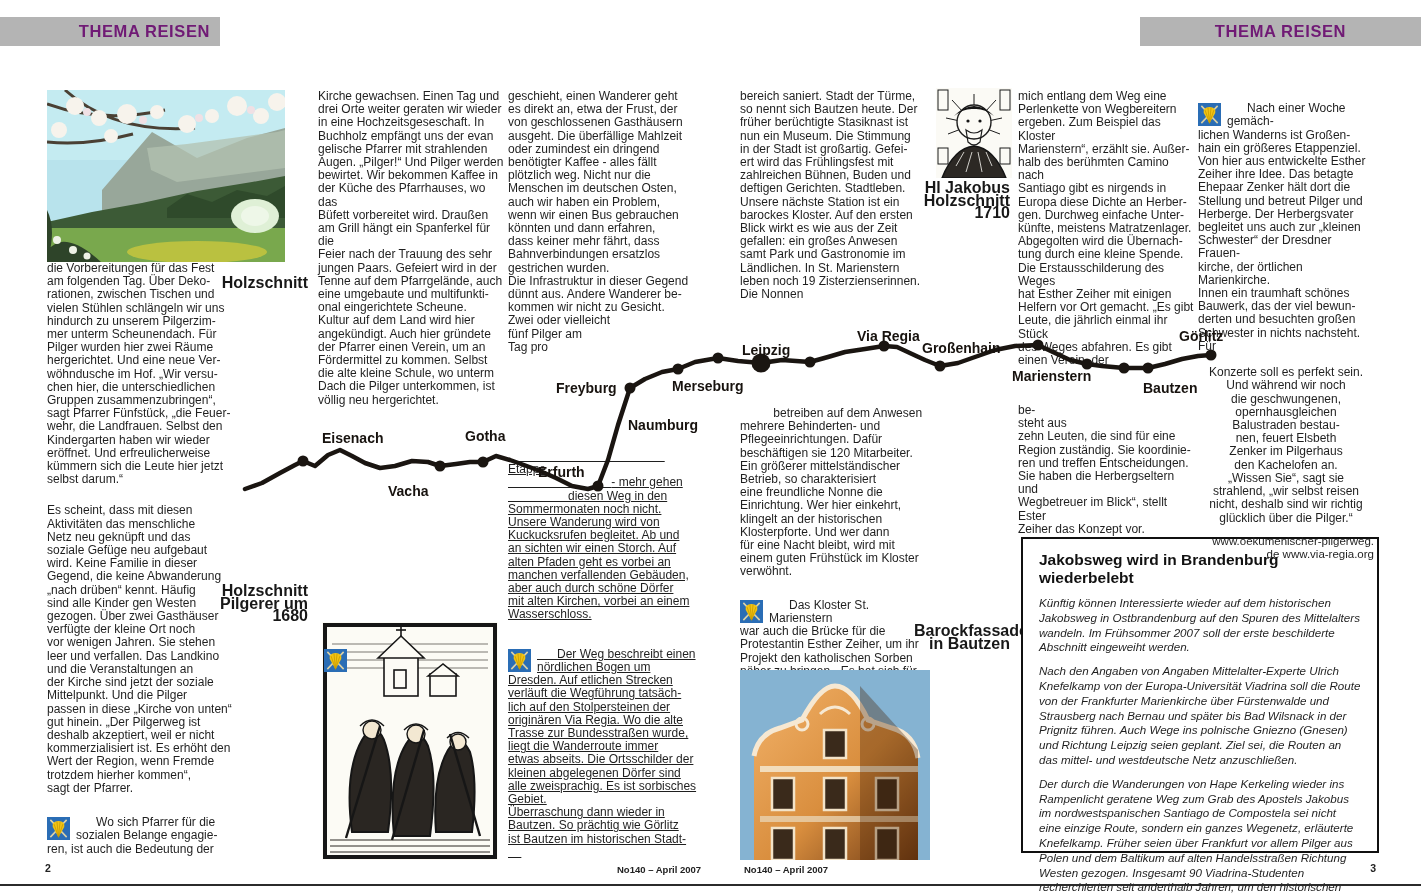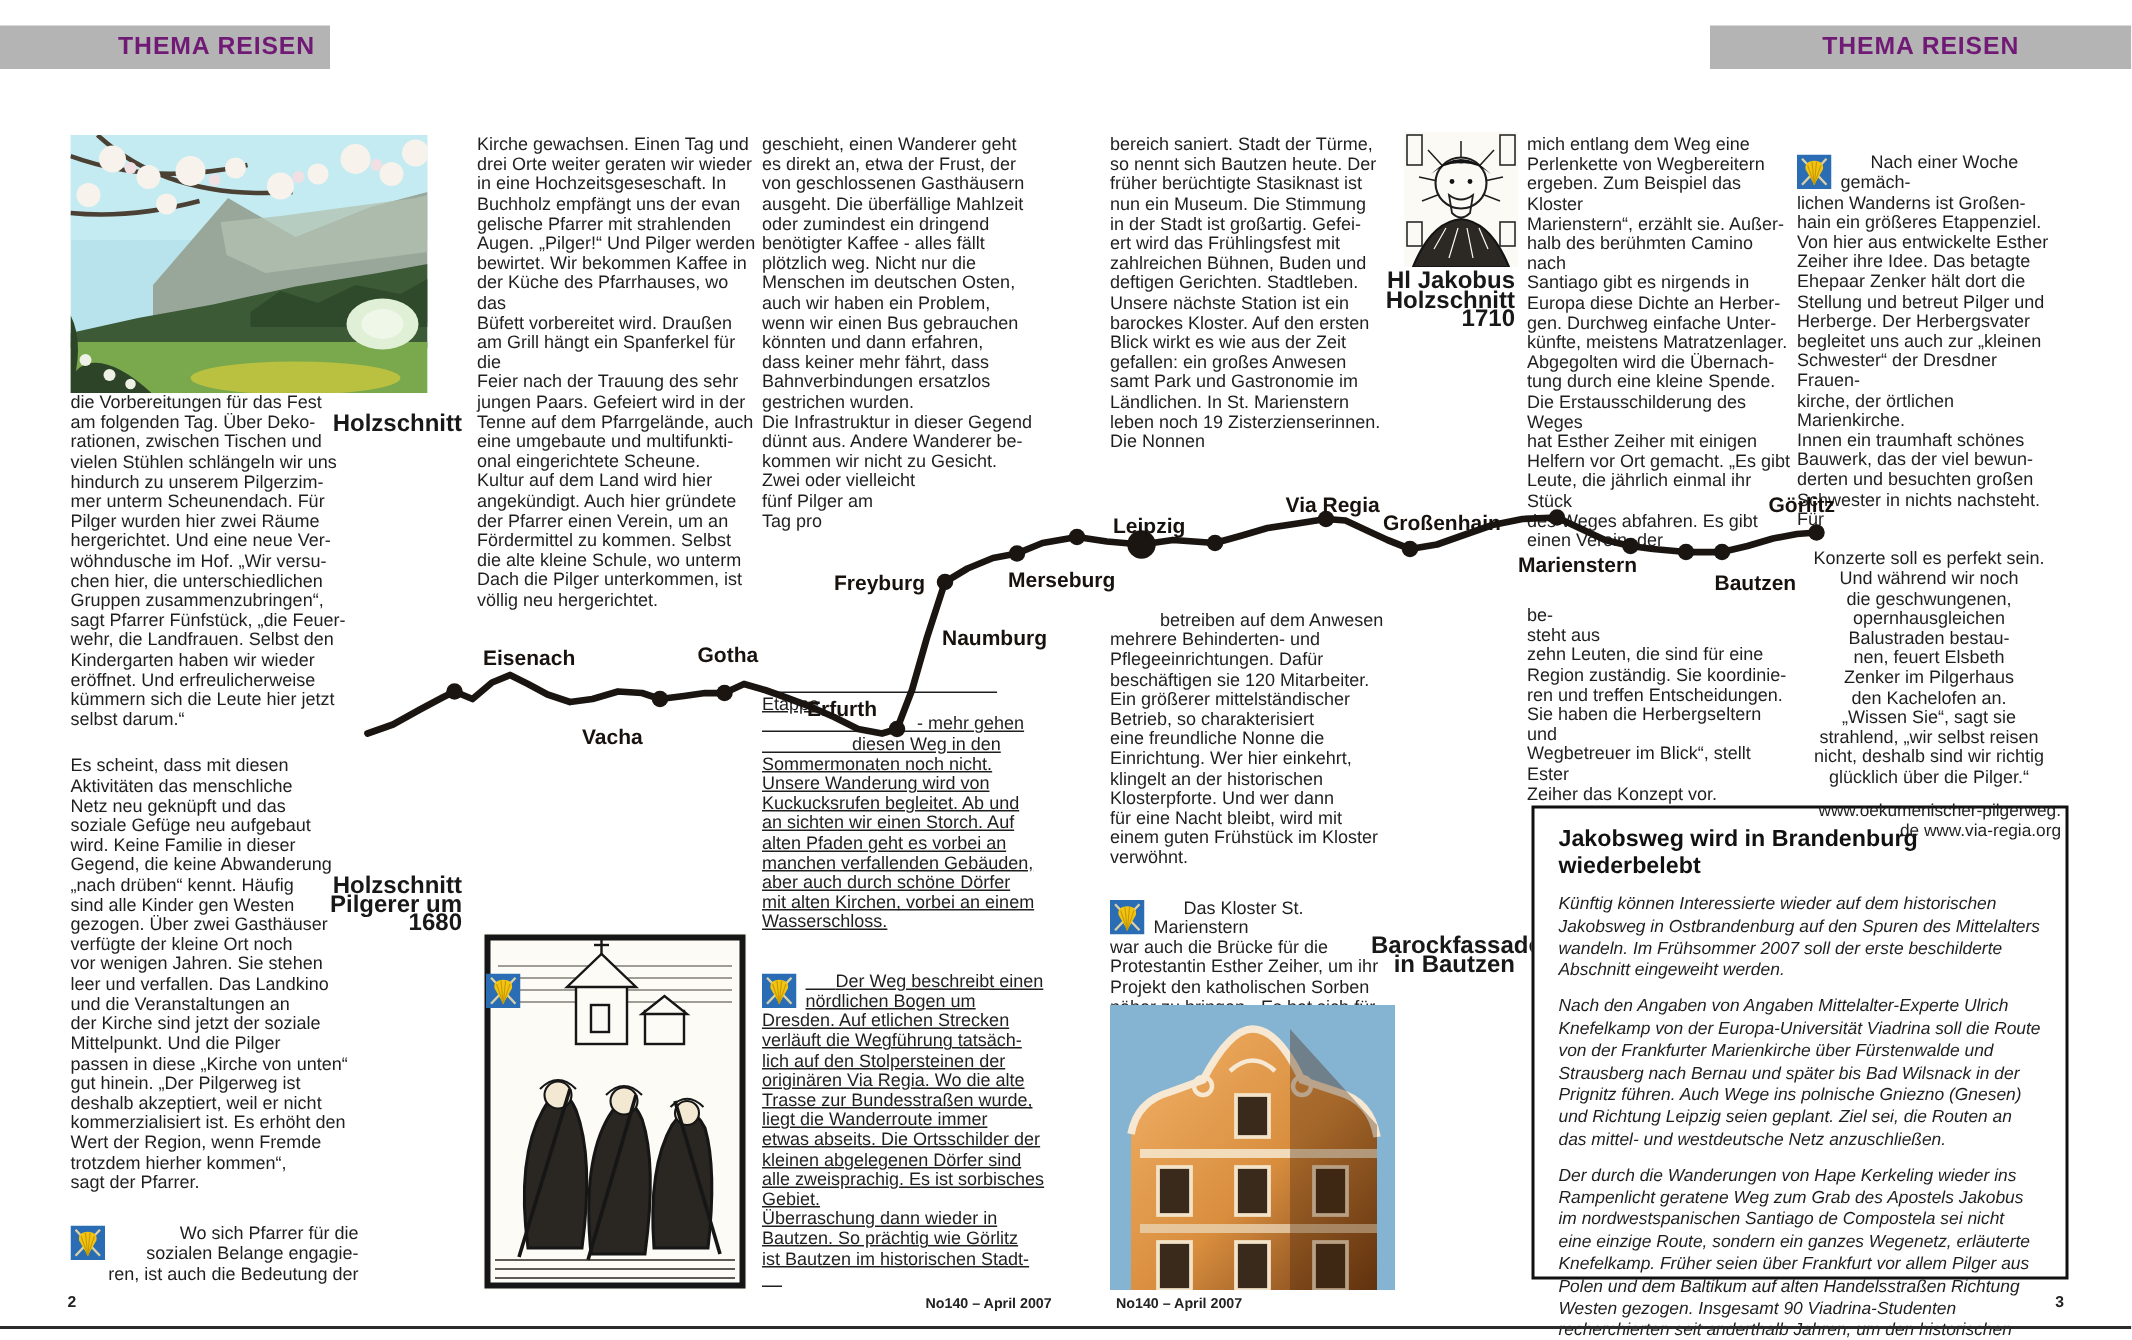--- a/index.html
+++ b/index.html
@@ -115,21 +115,21 @@
 und die Veranstaltungen an
 der Kirche sind jetzt der soziale
 Mittelpunkt. Und die Pilger
 passen in diese „Kirche von unten“
 gut hinein. „Der Pilgerweg ist
 deshalb akzeptiert, weil er nicht
 kommerzialisiert ist. Es erhöht den
 Wert der Region, wenn Fremde
 trotzdem hierher kommen“,
 sagt der Pfarrer.</div>
-    <div class="para" style="margin-top:8px;text-align:right;">
+    <div class="para" style="margin-top:8px;">
       <span class="shell"><svg viewBox="0 0 24 24" width="100%" height="100%">
             <rect width="24" height="24" fill="#2a6db5"></rect>
             <line x1="3.5" y1="21" x2="20.5" y2="3" stroke="#ddd2a6" stroke-width="1.6"></line>
             <line x1="3.5" y1="3" x2="20.5" y2="21" stroke="#ddd2a6" stroke-width="1.6"></line>
             <path d="M12,21 L6,10.5 Q4.8,4.6 12,4.3 Q19.2,4.6 18,10.5 Z" fill="#f2c313"></path>
             <g stroke="#c79a00" stroke-width="0.8" fill="none">
               <path d="M12,21 L7.4,7.4"></path>
               <path d="M12,21 L10.4,5"></path>
               <path d="M12,21 L13.6,5"></path>
               <path d="M12,21 L16.6,7.4"></path>

